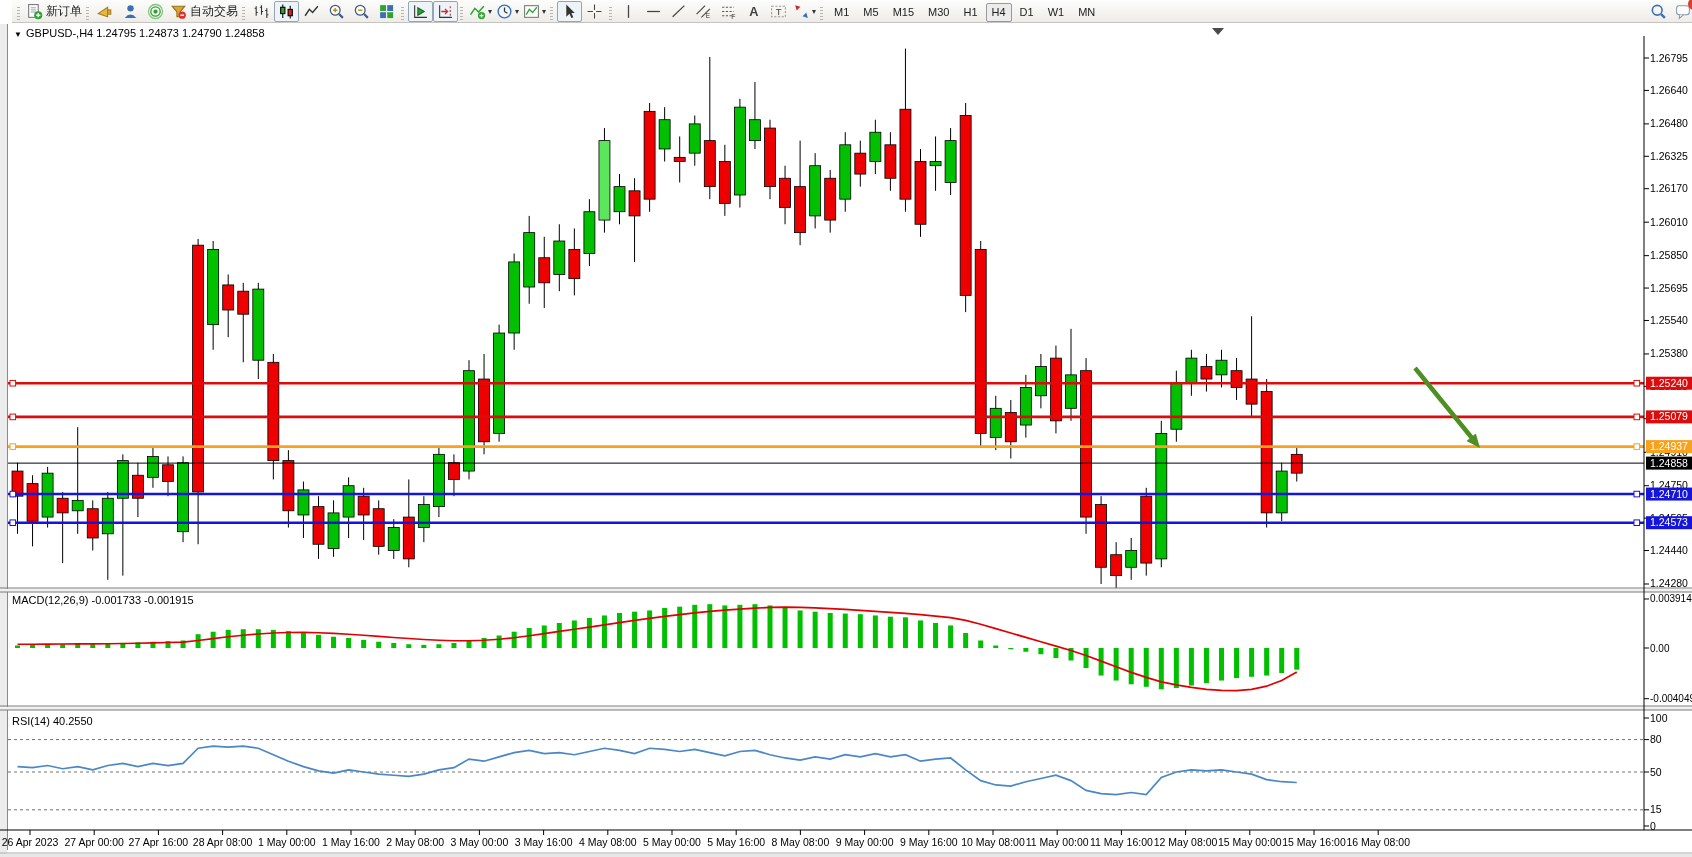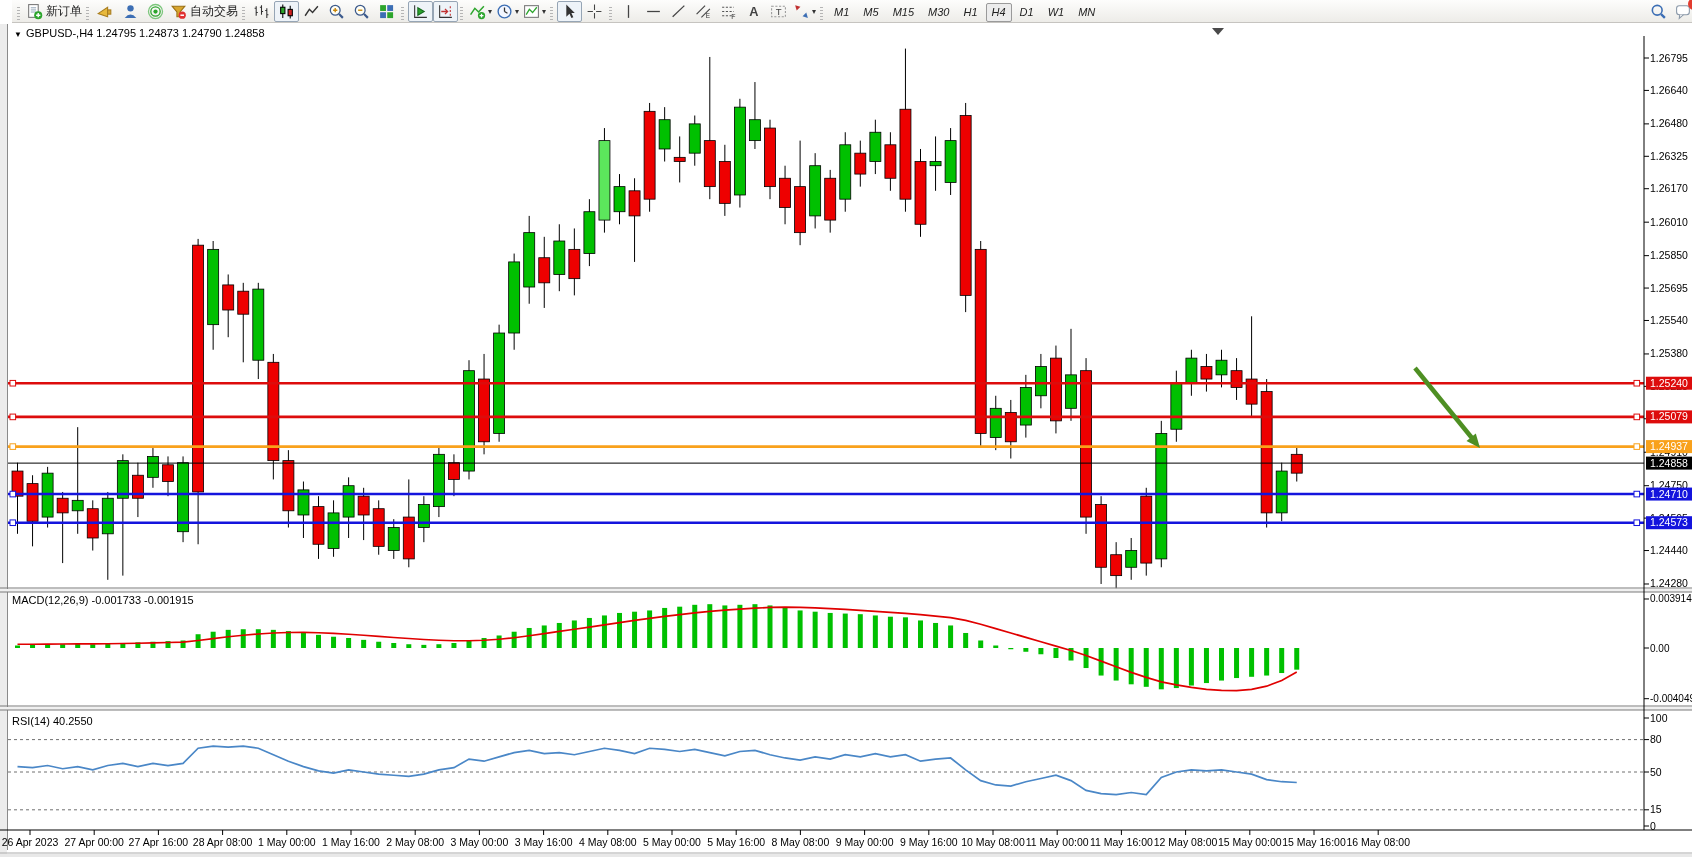--- a/index.html
+++ b/index.html
@@ -9,21 +9,21 @@
     background:linear-gradient(#fdfdfc,#edece8);border-bottom:1px solid #c6c4c0;
     display:flex;align-items:flex-end;padding-left:3px;box-sizing:border-box;margin-left:12px;}
   .grip{width:3px;height:15px;margin:0 4px 0 2px;
     background-image:repeating-linear-gradient(180deg,#b5b5b5 0 1px,transparent 1px 3px);}
   .tbtn{height:19px;min-width:21px;display:inline-flex;align-items:center;justify-content:center;
     border:1px solid transparent;border-radius:2px;margin:0 0px;padding:0 1px;cursor:default;position:relative;}
   .tbtn.active{border:1px solid #96a5b5;background:#eef3f8;}
   .tlabel{font-size:12px;font-weight:normal;color:#222;margin-left:3px;white-space:nowrap;}
   .dd{font-size:8px;color:#333;margin-left:2px;}
   .tfbtn{font-size:11px;color:#222;padding:1px 5px;height:15px;line-height:15px;
-    border:1px solid transparent;border-radius:2px;margin:0 1px;font-style:italic;}
+    border:1px solid transparent;border-radius:2px;margin:0 1px;}
   .tfbtn.active{border:1px solid #9a9a9a;background:#ececec;}
   .spacer{flex:1;}
   .badge{position:absolute;top:-4px;right:-5px;background:#e23b2e;color:#fff;font-size:9px;
     font-weight:bold;border-radius:7px;min-width:12px;height:12px;line-height:12px;text-align:center;}
   #chartwrap{position:absolute;left:0;top:24px;}
   svg text{font-family:"Liberation Sans",sans-serif;}
 </style>
 </head>
 <body>
 <div id="app">

